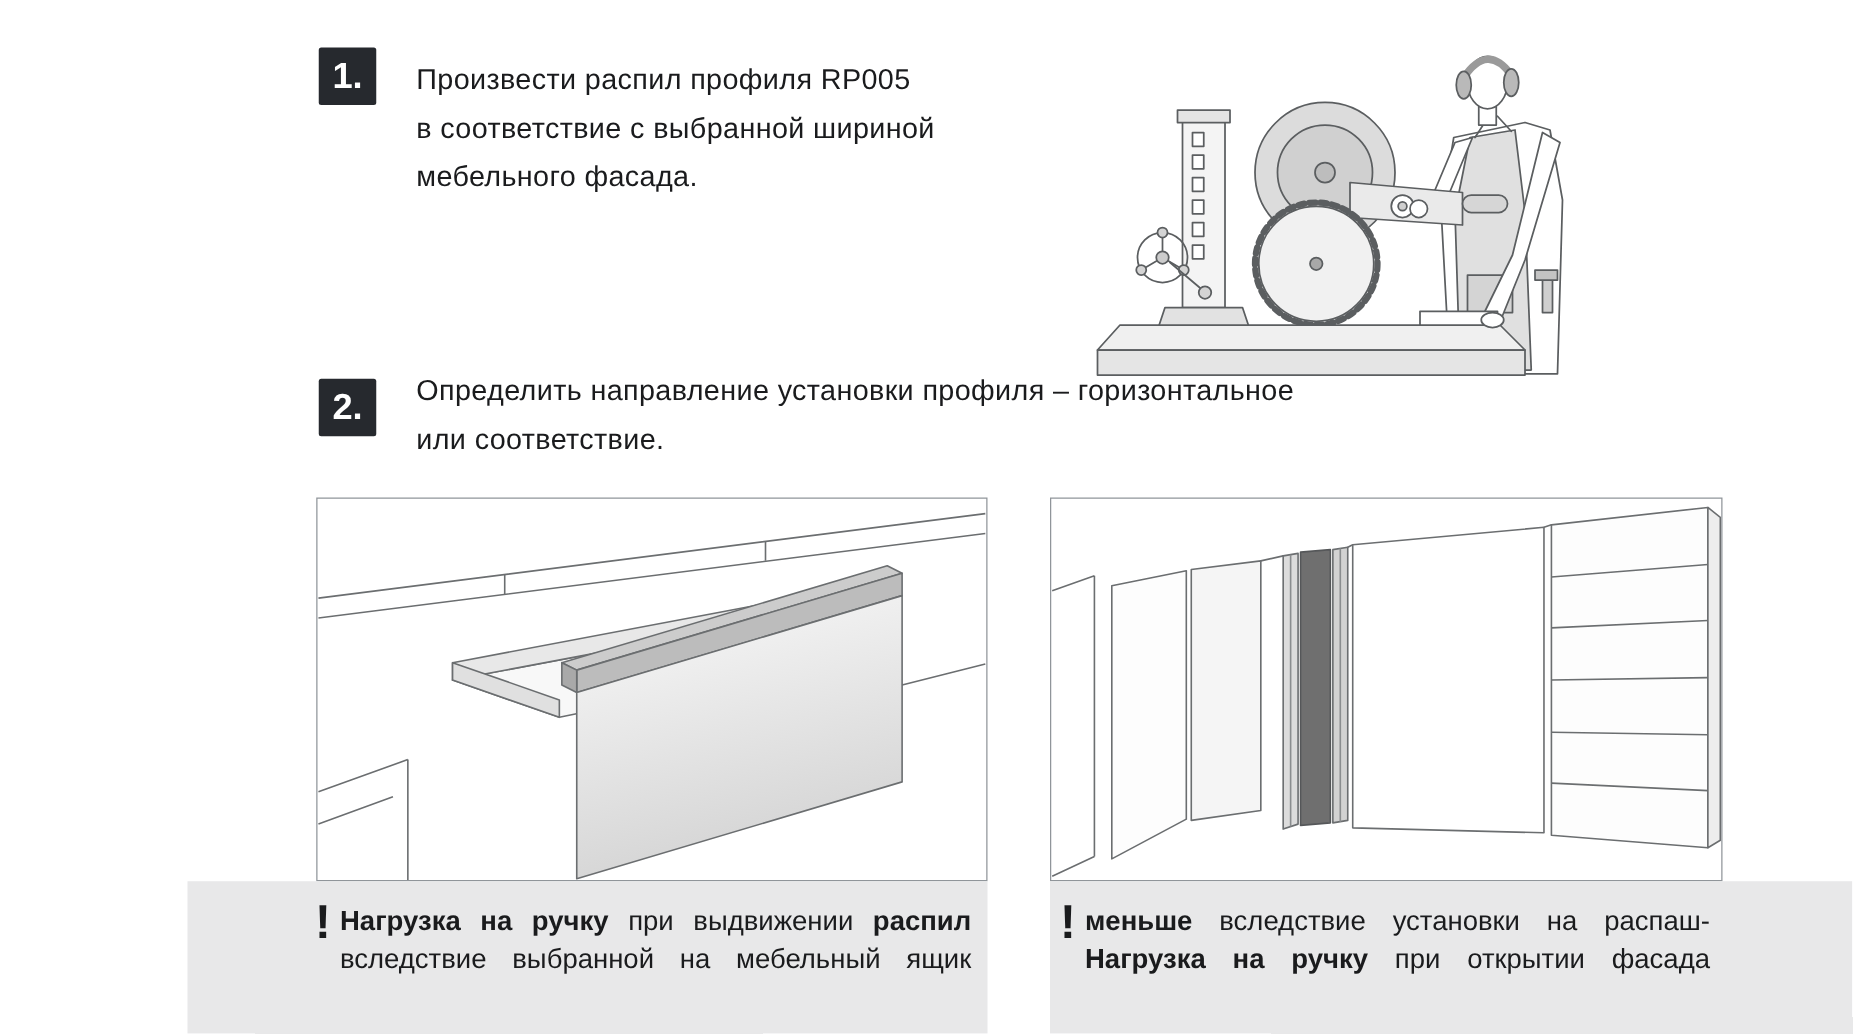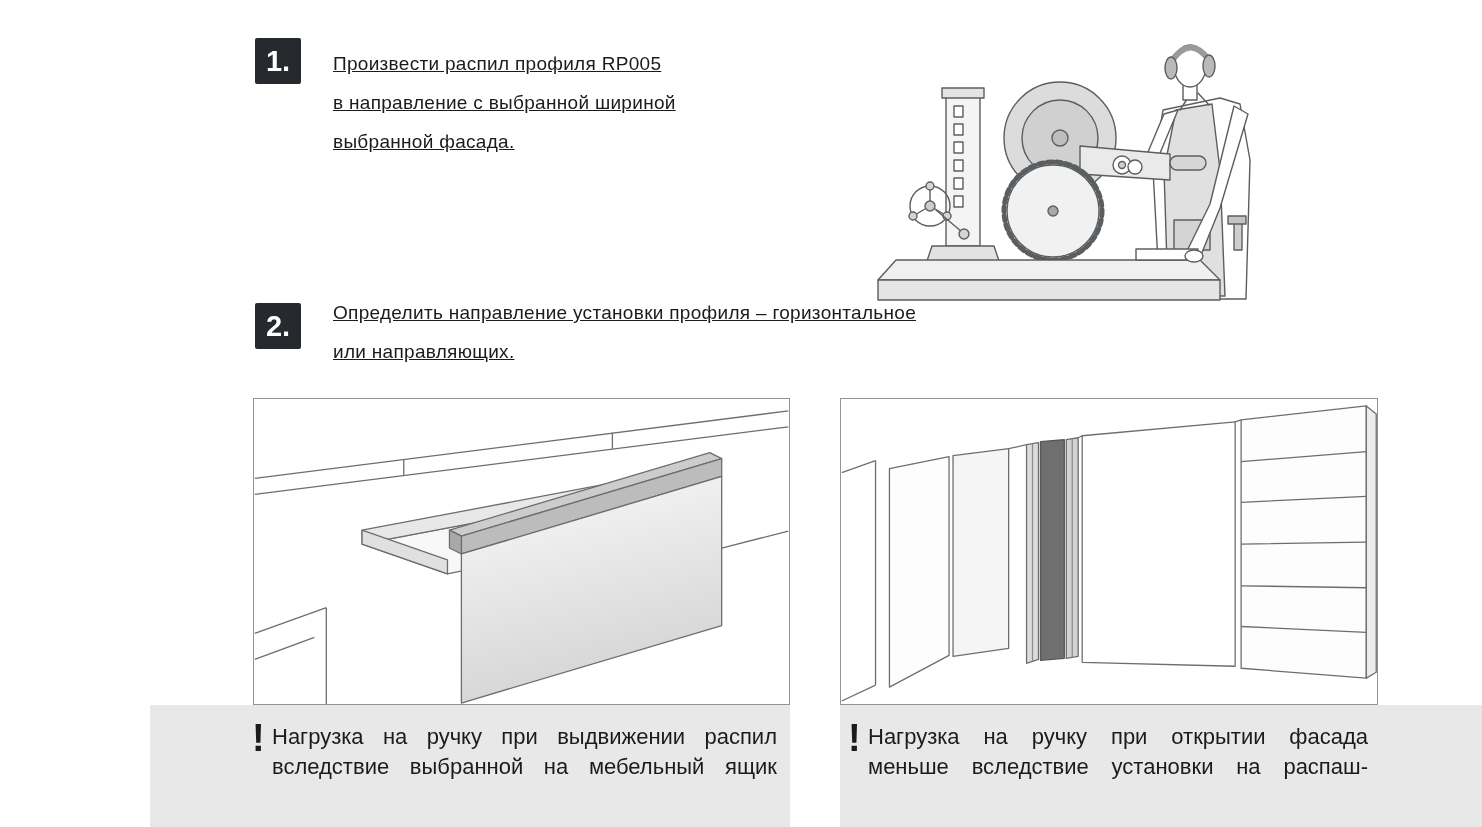--- a/index.html
+++ b/index.html
@@ -6,43 +6,43 @@
   html,body { background:#ffffff; }
   .page {
     position:relative; width:1482px; height:827px; background:#ffffff;
     font-family:"Liberation Sans", sans-serif; color:#1a1b1d; overflow:hidden;
   }
   .badge {
     position:absolute; width:46px; height:46px; background:#26292e; color:#ffffff;
     display:flex; align-items:center; justify-content:center;
     font-size:29px; font-weight:bold; border-radius:2px;
   }
-  .step-text { position:absolute; font-size:19px; line-height:39px; letter-spacing:0.3px; white-space:nowrap;text-decoration:underline; }
+  .step-text { position:absolute; font-size:23px; line-height:39px; letter-spacing:0.3px; white-space:nowrap; }
   .figure-box { position:absolute; top:398px; height:307px; border:1px solid #90959a; background:#ffffff; }
   .figure-box svg { display:block; width:100%; height:100%; }
   .note { position:absolute; top:705px; height:122px; background:#e8e8e9; }
   .note .mark { position:absolute; font-size:38px; font-weight:bold; line-height:38px; }
   .note .text { position:absolute; font-size:22px; line-height:30px; }
   .note .line { width:100%; }
   .jl { text-align:justify; text-align-last:justify; }
-  .b { font-weight:normal; }
+  .b { font-weight:bold; }
   .abs { position:absolute; }
 </style>
 </head>
 <body>
 
 <div class="page">
 
   <div class="badge" style="left:255px; top:38px;">
     <span>1.</span>
   </div>
   <div class="step-text" style="left:333px; top:44px;">
     <div>Произвести распил профиля RP005</div>
-    <div>в направление с выбранной шириной</div>
-    <div>выбранной фасада.</div>
+    <div>в соответствие с выбранной шириной</div>
+    <div>мебельного фасада.</div>
   </div>
 
   <svg class="abs" style="left:868px; top:8px; width:440px; height:295px;" viewBox="0 0 440 295">
     <g stroke="#5b5e60" stroke-width="1.4" fill="none" stroke-linejoin="round" stroke-linecap="round">
 
       <path d="M295,102 L352,90 L372,96 L382,152 L378,291 L292,291 L285,162 Z" fill="#ffffff"></path>
       <path d="M308,102 L344,96 L352,162 L357,288 L300,288 L296,162 Z" fill="#e0e0e0"></path>
       <path d="M312,102 L323,85 M341,97 L330,85"></path>
       <rect x="306" y="212" width="36" height="30" fill="#d4d4d4"></rect>
       <rect x="366" y="214" width="8" height="28" fill="#cfcfcf"></rect>
@@ -93,21 +93,21 @@
       <path d="M68,202 L94,224"></path>
       <circle cx="96" cy="226" r="5" fill="#d4d4d4"></circle>
     </g>
   </svg>
 
   <div class="badge" style="left:255px; top:303px;">
     <span>2.</span>
   </div>
   <div class="step-text" style="left:333px; top:293px;">
     <div>Определить направление установки профиля – горизонтальное</div>
-    <div>или направляющих.</div>
+    <div>или соответствие.</div>
   </div>
 
   <div class="figure-box" style="left:253px; width:537px;">
     <svg viewBox="0 0 537 307">
       <defs>
         <linearGradient id="gFront" x1="0" y1="0" x2="0.3" y2="1">
           <stop offset="0" stop-color="#fafafa"></stop>
           <stop offset="1" stop-color="#d4d4d4"></stop>
         </linearGradient>
       </defs>
@@ -162,18 +162,18 @@
     <div class="mark" style="left:102px; top:14px;">!</div>
     <div class="text" style="left:122px; top:17px; width:505px;">
       <div class="line jl"><span class="b">Нагрузка на ручку</span><span> при выдвижении </span><span class="b">распил</span></div>
       <div class="line jl"><span>вследствие выбранной на мебельный ящик</span></div>
     </div>
   </div>
 
   <div class="note" style="left:840px; width:642px;">
     <div class="mark" style="left:8px; top:14px;">!</div>
     <div class="text" style="left:28px; top:17px; width:500px;">
+      <div class="line jl"><span class="b">меньше</span><span> вследствие установки на распаш-</span></div>
       <div class="line jl"><span class="b">Нагрузка на ручку</span><span> при открытии фасада</span></div>
-      <div class="line jl"><span class="b">меньше</span><span> вследствие установки на распаш-</span></div>
     </div>
   </div>
 
 </div>
 
 </body></html>

